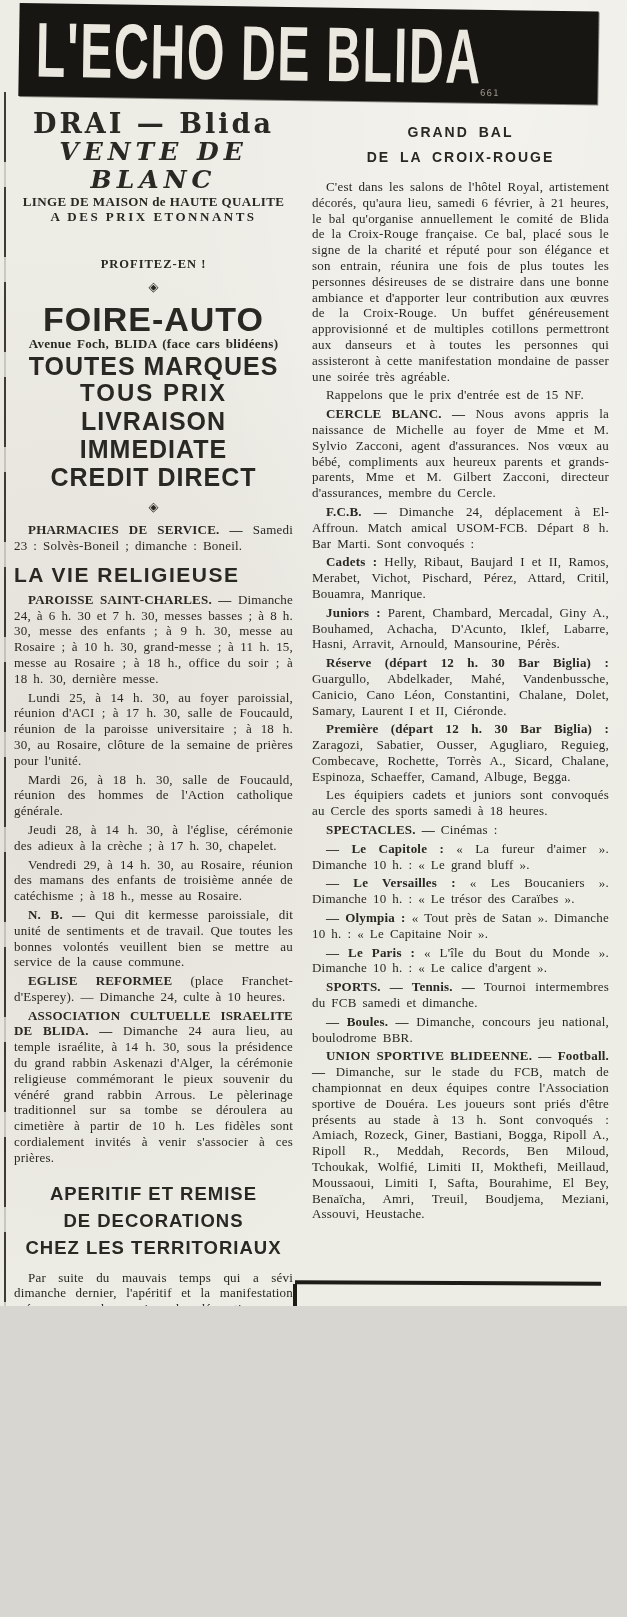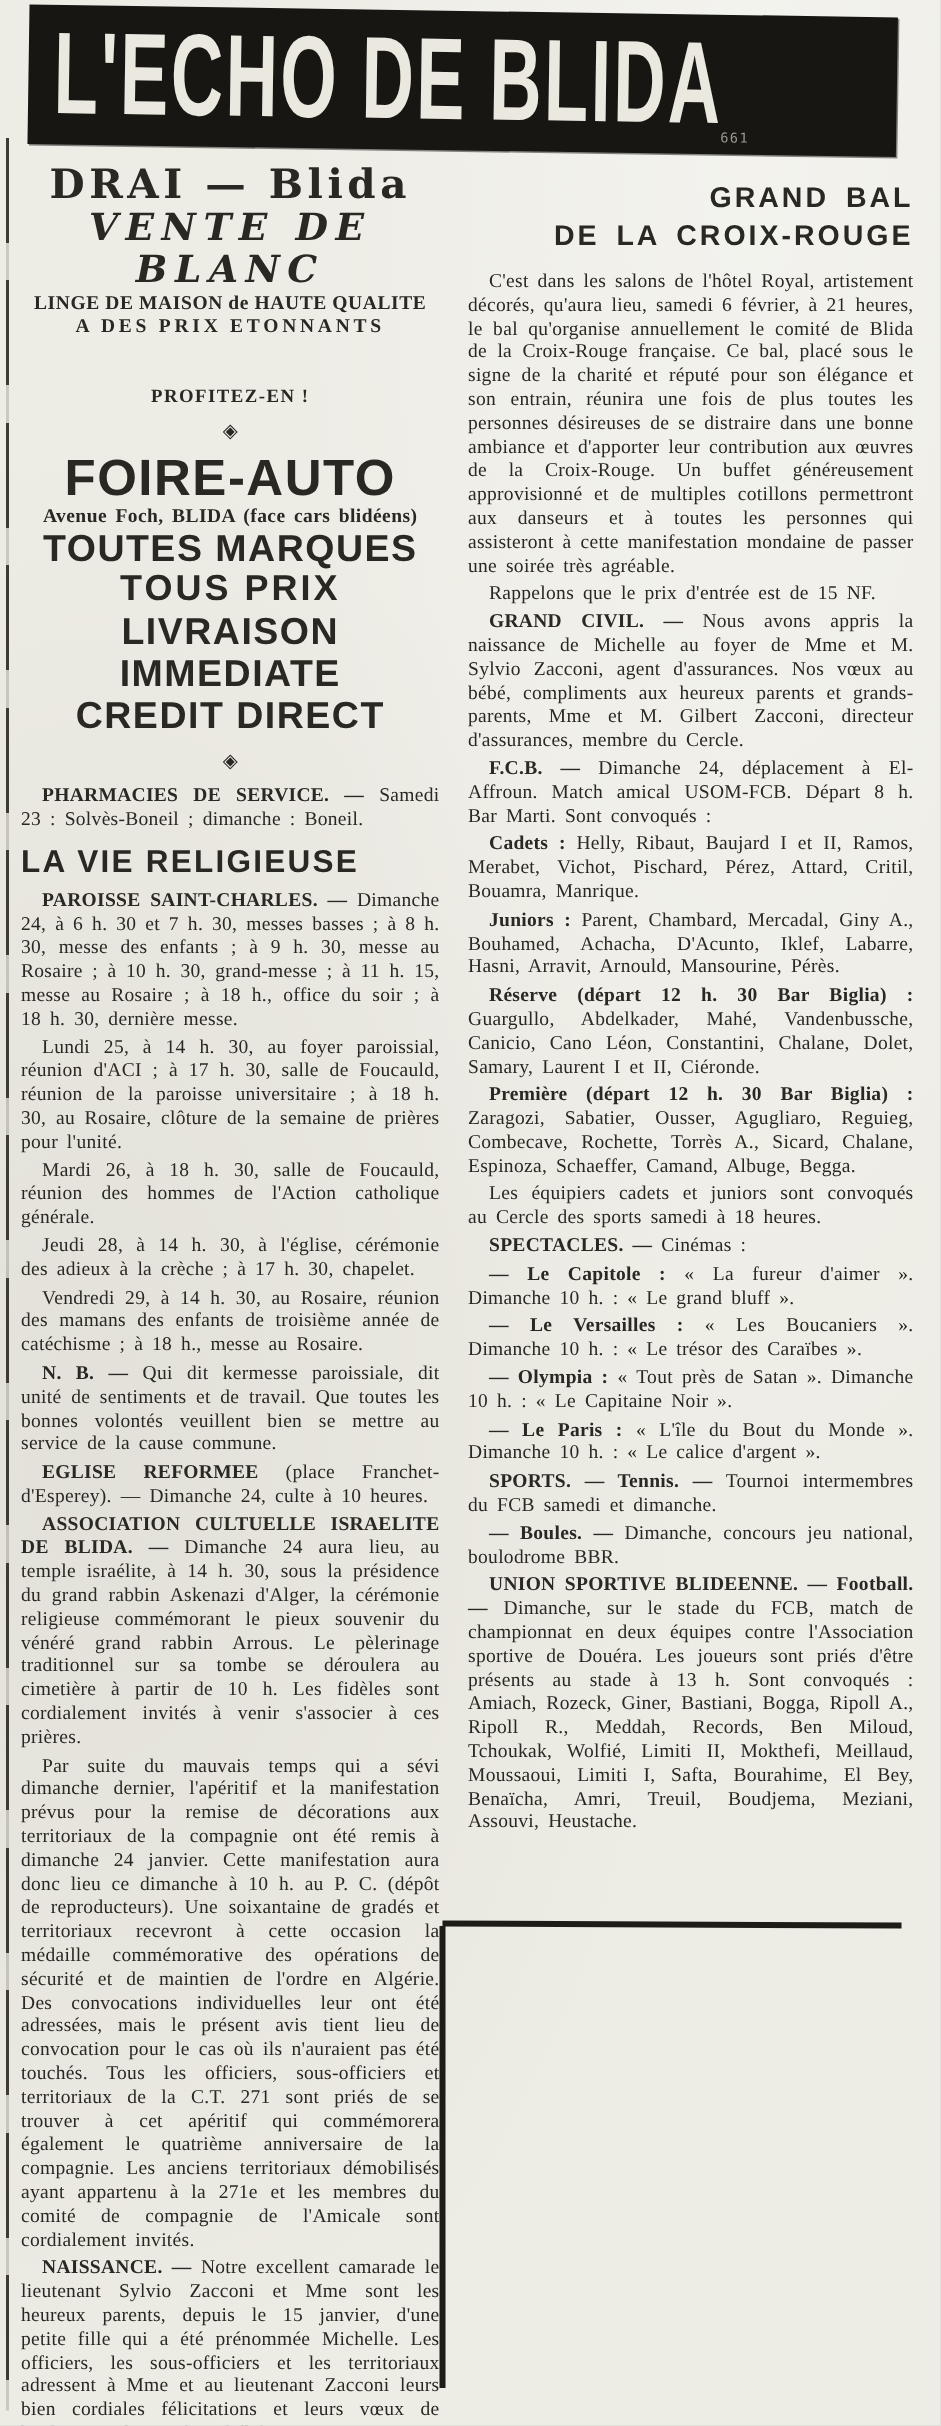--- a/index.html
+++ b/index.html
@@ -1,17 +1,17 @@
 <!DOCTYPE html>
 <html><head>
 <meta charset="utf-8">
 <style>
   html,body{margin:0;padding:0;background:#d8d6d0;}
   .page{
-    position:relative;width:627px;height:1617px;margin:0 auto;
+    position:relative;width:627px;height:1306px;margin:0 auto;
     background:
       radial-gradient(ellipse at 80% 5%, rgba(255,255,255,0.35), transparent 45%),
       radial-gradient(ellipse at 10% 60%, rgba(210,207,198,0.4), transparent 50%),
       #edece5;
     color:#2a2822;overflow:hidden;
     font-family:"Liberation Serif", serif;
   }
   
   .edge-line{
     position:absolute;left:4px;top:92px;width:2px;height:1515px;
@@ -61,22 +61,22 @@
   
   .sec-head{
     font-family:"Liberation Sans",sans-serif;font-weight:bold;text-align:left;
     font-size:21px;letter-spacing:1.5px;margin:9px 0 6px 0;line-height:1.1;
   }
   .sec-head3{
     font-family:"Liberation Sans",sans-serif;font-weight:bold;text-align:center;
     font-size:18.5px;letter-spacing:1px;margin:14px 0 9px 0;line-height:27px;
   }
   .sec-head2{
-    font-family:"Liberation Sans",sans-serif;font-weight:bold;text-align:right;
-    font-size:19px;letter-spacing:2px;margin:0 0 9px 0;line-height:25px;word-spacing:4px;
+    font-family:"Liberation Sans",sans-serif;font-weight:bold;text-align:center;
+    font-size:14px;letter-spacing:2px;margin:0 0 9px 0;line-height:25px;word-spacing:4px;
   }
   
   .rule-h{position:absolute;left:295px;top:1281px;width:306px;height:4px;background:#1d1c17;transform:rotate(0.25deg);}
   .rule-v{position:absolute;left:293px;top:1284px;width:4px;height:308px;background:#1d1c17;}
 </style>
 </head>
 <body>
 
 <div class="page">
 
@@ -131,40 +131,45 @@
     </p>
     <p class="par">
       <span class="lead">EGLISE REFORMEE</span>
       <span>(place Franchet-d'Esperey). — Dimanche 24, culte à 10 heures.</span>
     </p>
     <p class="par">
       <span class="lead">ASSOCIATION CULTUELLE ISRAELITE DE BLIDA. —</span>
       <span>Dimanche 24 aura lieu, au temple israélite, à 14 h. 30, sous la présidence du grand rabbin Askenazi d'Alger, la cérémonie religieuse commémorant le pieux souvenir du vénéré grand rabbin Arrous. Le pèlerinage traditionnel sur sa tombe se déroulera au cimetière à partir de 10 h. Les fidèles sont cordialement invités à venir s'associer à ces prières.</span>
     </p>
 
+    <h2 class="sec-head3">
+      <div>APERITIF ET REMISE</div>
+      <div>DE DECORATIONS</div>
+      <div>CHEZ LES TERRITORIAUX</div>
+    </h2>
 
     <p class="par">Par suite du mauvais temps qui a sévi dimanche dernier, l'apéritif et la manifestation prévus pour la remise de décorations aux territoriaux de la compagnie ont été remis à dimanche 24 janvier. Cette manifestation aura donc lieu ce dimanche à 10 h. au P. C. (dépôt de reproducteurs). Une soixantaine de gradés et territoriaux recevront à cette occasion la médaille commémorative des opérations de sécurité et de maintien de l'ordre en Algérie. Des convocations individuelles leur ont été adressées, mais le présent avis tient lieu de convocation pour le cas où ils n'auraient pas été touchés. Tous les officiers, sous-officiers et territoriaux de la C.T. 271 sont priés de se trouver à cet apéritif qui commémorera également le quatrième anniversaire de la compagnie. Les anciens territoriaux démobilisés ayant appartenu à la 271e et les membres du comité de compagnie de l'Amicale sont cordialement invités.</p>
     <p class="par">
       <span class="lead">NAISSANCE. —</span>
       <span>Notre excellent camarade le lieutenant Sylvio Zacconi et Mme sont les heureux parents, depuis le 15 janvier, d'une petite fille qui a été prénommée Michelle. Les officiers, les sous-officiers et les territoriaux adressent à Mme et au lieutenant Zacconi leurs bien cordiales félicitations et leurs vœux de bonheur et de santé au bébé.</span>
     </p>
   </div>
 
   <div class="col-right">
 
     <h2 class="sec-head2">
       <div>GRAND BAL</div>
       <div>DE LA CROIX-ROUGE</div>
     </h2>
 
     <p class="par">C'est dans les salons de l'hôtel Royal, artistement décorés, qu'aura lieu, samedi 6 février, à 21 heures, le bal qu'organise annuellement le comité de Blida de la Croix-Rouge française. Ce bal, placé sous le signe de la charité et réputé pour son élégance et son entrain, réunira une fois de plus toutes les personnes désireuses de se distraire dans une bonne ambiance et d'apporter leur contribution aux œuvres de la Croix-Rouge. Un buffet généreusement approvisionné et de multiples cotillons permettront aux danseurs et à toutes les personnes qui assisteront à cette manifestation mondaine de passer une soirée très agréable.</p>
     <p class="par">Rappelons que le prix d'entrée est de 15 NF.</p>
 
     <p class="par">
-      <span class="lead">GRAND CIVIL. —</span>
+      <span class="lead">CERCLE BLANC. —</span>
       <span>Nous avons appris la naissance de Michelle au foyer de Mme et M. Sylvio Zacconi, agent d'assurances. Nos vœux au bébé, compliments aux heureux parents et grands-parents, Mme et M. Gilbert Zacconi, directeur d'assurances, membre du Cercle.</span>
     </p>
 
     <p class="par">
       <span class="lead">F.C.B. —</span>
       <span>Dimanche 24, déplacement à El-Affroun. Match amical USOM-FCB. Départ 8 h. Bar Marti. Sont convoqués :</span>
     </p>
     <p class="par">
       <span class="lead">Cadets :</span>
       <span>Helly, Ribaut, Baujard I et II, Ramos, Merabet, Vichot, Pischard, Pérez, Attard, Critil, Bouamra, Manrique.</span>

